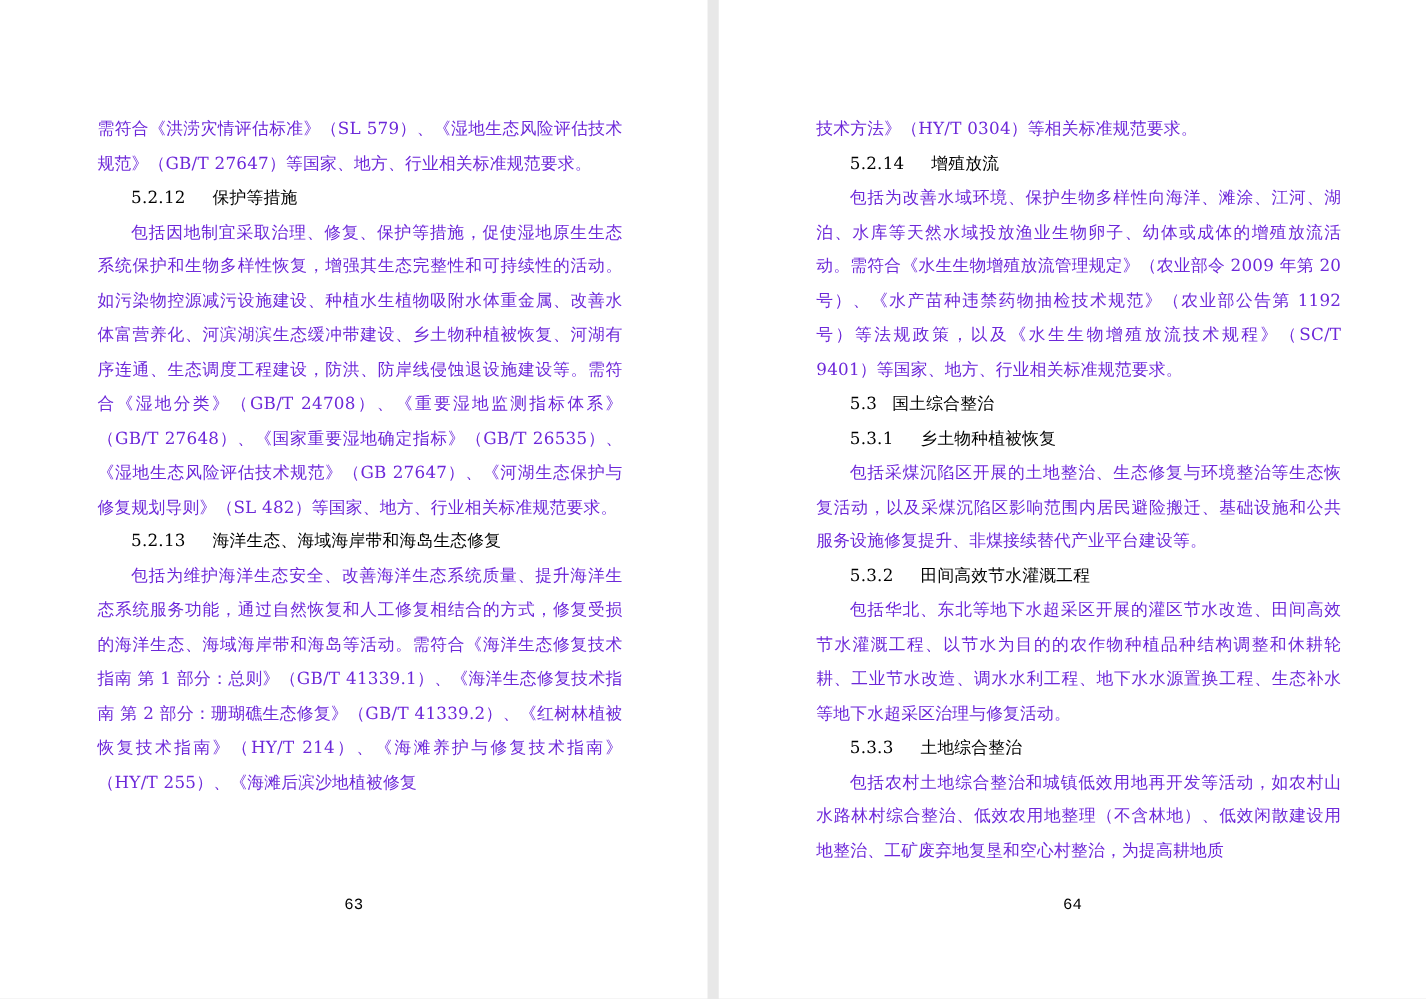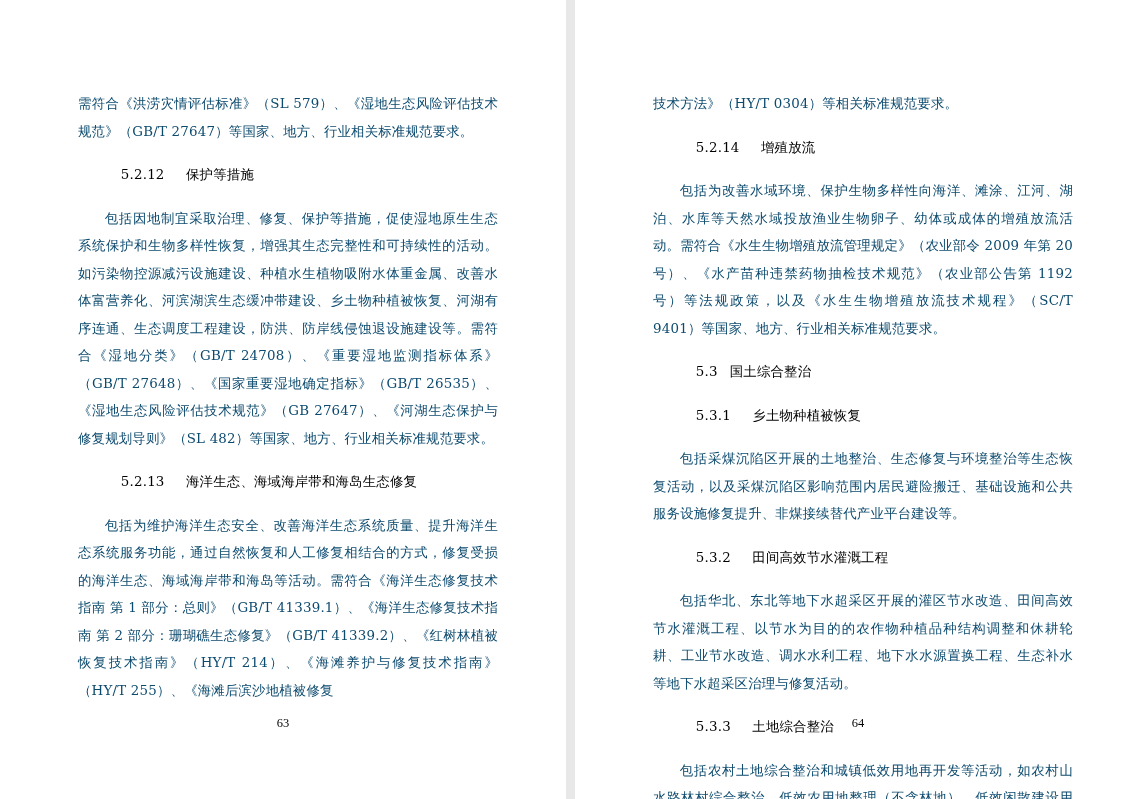--- a/index.html
+++ b/index.html
@@ -31,52 +31,52 @@
   .page-inner {
     position: absolute;
     left: 78px;
     right: 68px;
     top: 90px;
     bottom: 90px;
   }
   .para {
     font-family: "DejaVu Serif", "Liberation Serif", serif;
     font-size: 13.4px;
-    color: #0c4a6e;
+    color: #6d28d9;
     line-height: 27.5px;
     text-align: justify;
     text-justify: inter-ideograph;
     margin: 0;
     letter-spacing: 0.2px;
   }
   .indent2 {
     text-indent: 2em;
   }
   .heading {
     font-family: "DejaVu Serif", "Liberation Serif", serif;
     font-size: 13.4px;
     color: #000000;
     line-height: 27.5px;
-    margin: 16px;
+    margin: 0;
     text-indent: 2em;
     letter-spacing: 0.2px;
   }
   .heading .num {
     margin-right: 0.9em;
   }
   .heading.lvl2 .num {
     margin-right: 1.6em;
   }
   .page-number {
     position: absolute;
     bottom: 68px;
     left: 0;
     right: 0;
     text-align: center;
-    font-family: Liberation Serif, serif;
+    font-family: Liberation Mono, monospace;
     font-size: 12.5px;
     color: #000000;
   }
 </style>
 </head>
 <body>
 
 <div class="spread">
 
   <div class="page">

